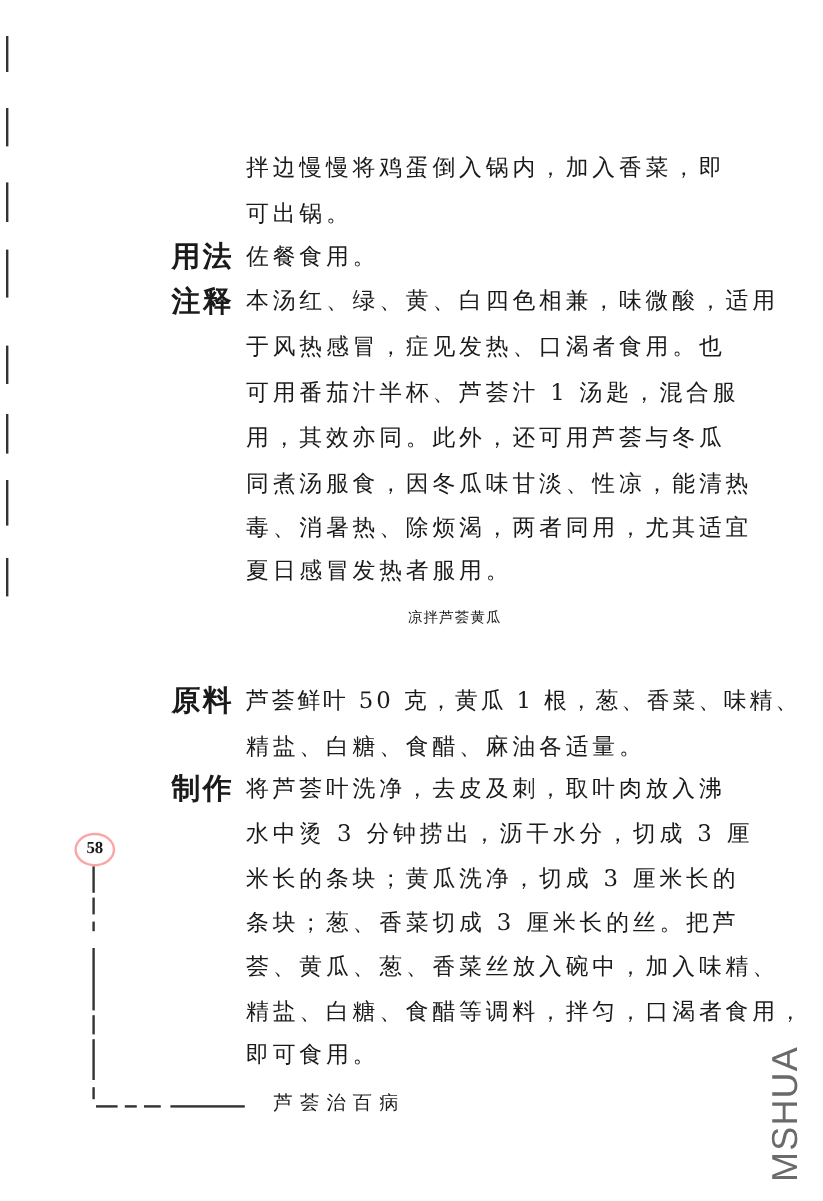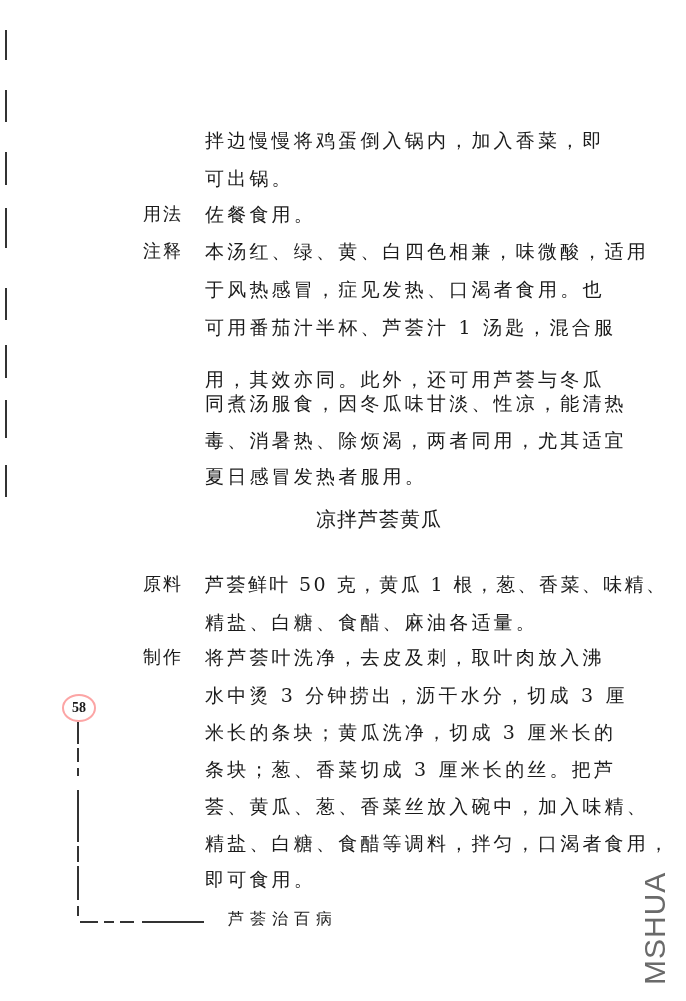--- a/index.html
+++ b/index.html
@@ -2,22 +2,22 @@
 <html><head>
 <meta charset="utf-8">
 <style>
   html, body { margin: 0; padding: 0; }
   body {
     width: 686px; height: 1001px; background: #ffffff; position: relative; overflow: hidden;
     font-family: "DejaVu Serif", "Liberation Serif", serif; color: #1a1a1a;
   }
   .bind-mark { position: absolute; left: 5px; width: 2px; background: #333; }
   .line { position: absolute; font-size: 19px; letter-spacing: 3.2px; white-space: nowrap; line-height: 24px; }
-  .label { position: absolute; left: 143px; font-size: 18px; font-weight: normal; letter-spacing: 2px; line-height: 24px; font-family: "DejaVu Sans", sans-serif; }
-  .title { position: absolute; left: 0; width: 686px; top: 506px; text-align: center; font-size: 20px; letter-spacing: 1px; font-family: "DejaVu Sans", sans-serif; padding-left: 72px; box-sizing: border-box; }
+  .label { position: absolute; left: 143px; font-size: 24px; font-weight: bold; letter-spacing: 2px; line-height: 24px; font-family: "DejaVu Sans", sans-serif; }
+  .title { position: absolute; left: 0; width: 686px; top: 506px; text-align: center; font-size: 12px; letter-spacing: 1px; font-family: "DejaVu Sans", sans-serif; padding-left: 72px; box-sizing: border-box; }
   .page-num {
     position: absolute; left: 62px; top: 694px; width: 30px; height: 24px;
     border: 2px solid #fca5a5; border-radius: 50%; text-align: center; line-height: 24px;
     font-size: 14px; font-weight: bold; font-family: "Liberation Serif", serif;
   }
   .vline { position: absolute; left: 77px; width: 1.5px; background: #333; }
   .hline { position: absolute; top: 921px; height: 1.5px; background: #333; }
   .footer-title { position: absolute; left: 228px; top: 909px; font-size: 16px; letter-spacing: 6px; font-family: "DejaVu Sans", sans-serif; }
   .watermark {
     position: absolute; left: 638px; top: 985px; transform-origin: left top; transform: rotate(-90deg);
@@ -40,21 +40,21 @@
   <div class="line" style="left:205px;top:128px;">拌边慢慢将鸡蛋倒入锅内，加入香菜，即</div>
   <div class="line" style="left:205px;top:166px;">可出锅。</div>
 
   <div class="label" style="top:202px;">用法</div>
   <div class="line" style="left:205px;top:202px;">佐餐食用。</div>
 
   <div class="label" style="top:239px;">注释</div>
   <div class="line" style="left:205px;top:239px;">本汤红、绿、黄、白四色相兼，味微酸，适用</div>
   <div class="line" style="left:205px;top:277px;">于风热感冒，症见发热、口渴者食用。也</div>
   <div class="line" style="left:205px;top:315px;">可用番茄汁半杯、芦荟汁 1 汤匙，混合服</div>
-  <div class="line" style="left:205px;top:367px;text-align:center;">用，其效亦同。此外，还可用芦荟与冬瓜</div>
+  <div class="line" style="left:205px;top:353px;text-align:center;">用，其效亦同。此外，还可用芦荟与冬瓜</div>
   <div class="line" style="left:205px;top:391px;">同煮汤服食，因冬瓜味甘淡、性凉，能清热</div>
   <div class="line" style="left:205px;top:428px;">毒、消暑热、除烦渴，两者同用，尤其适宜</div>
   <div class="line" style="left:205px;top:464px;">夏日感冒发热者服用。</div>
 </div>
 
 <div>
   <div class="title">凉拌芦荟黄瓜</div>
 
   <div class="label" style="top:572px;">原料</div>
   <div class="line" style="left:205px;top:572px;letter-spacing:2.4px;text-align:center;">芦荟鲜叶 50 克，黄瓜 1 根，葱、香菜、味精、</div>

